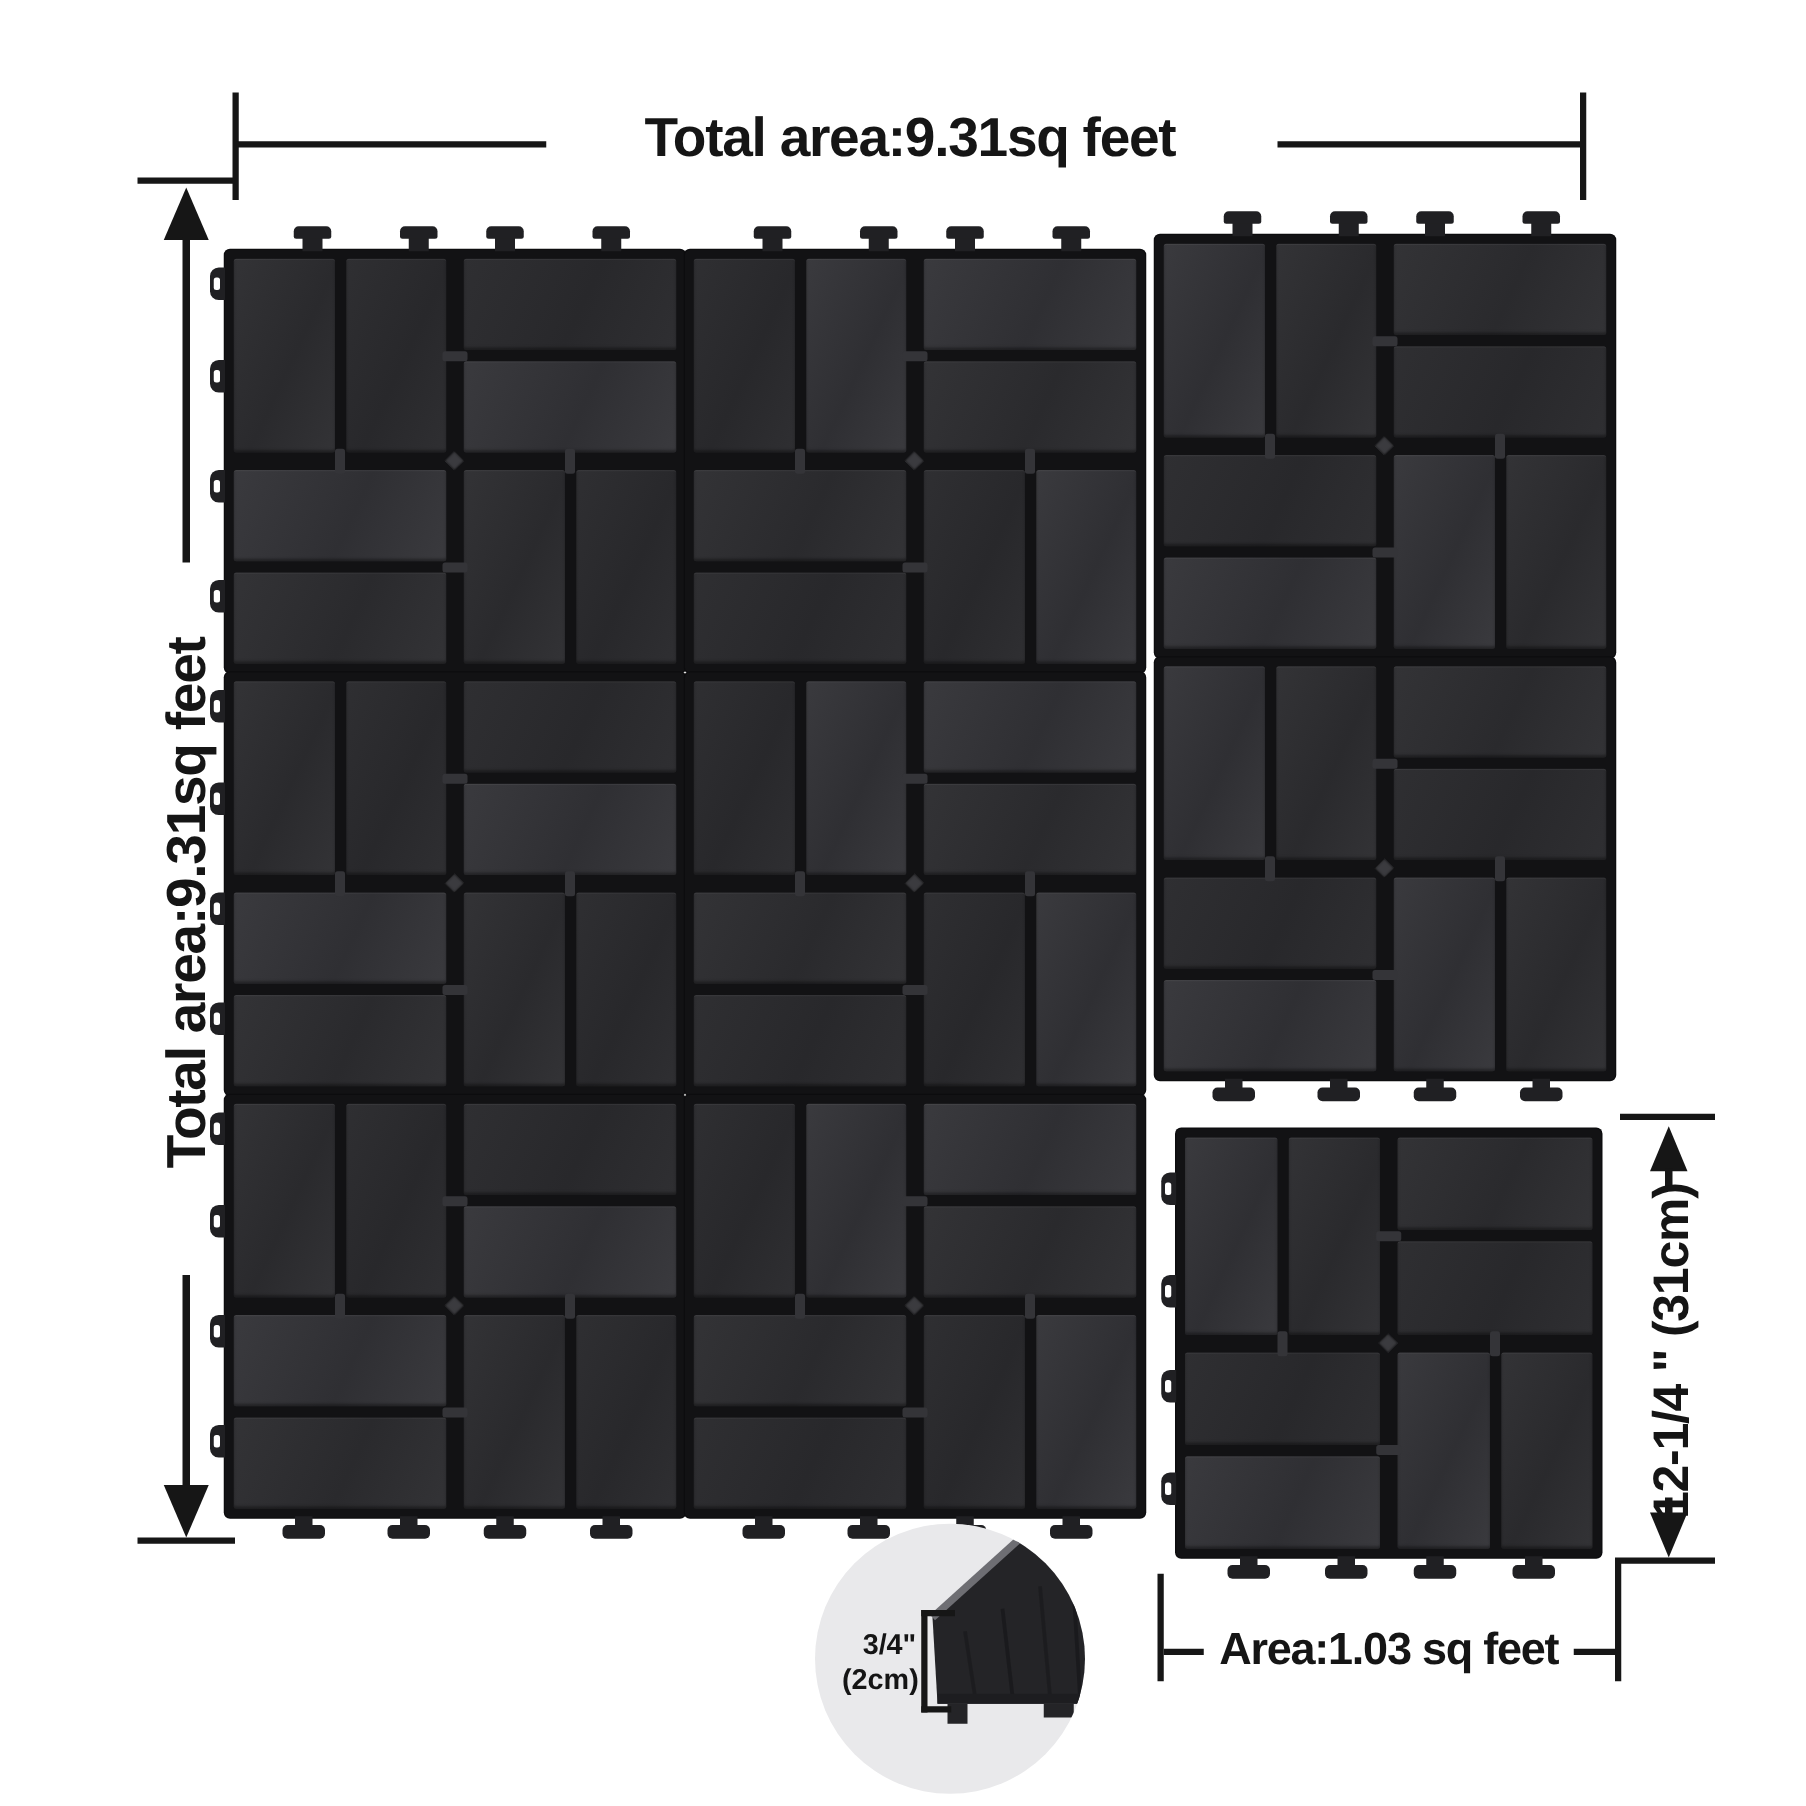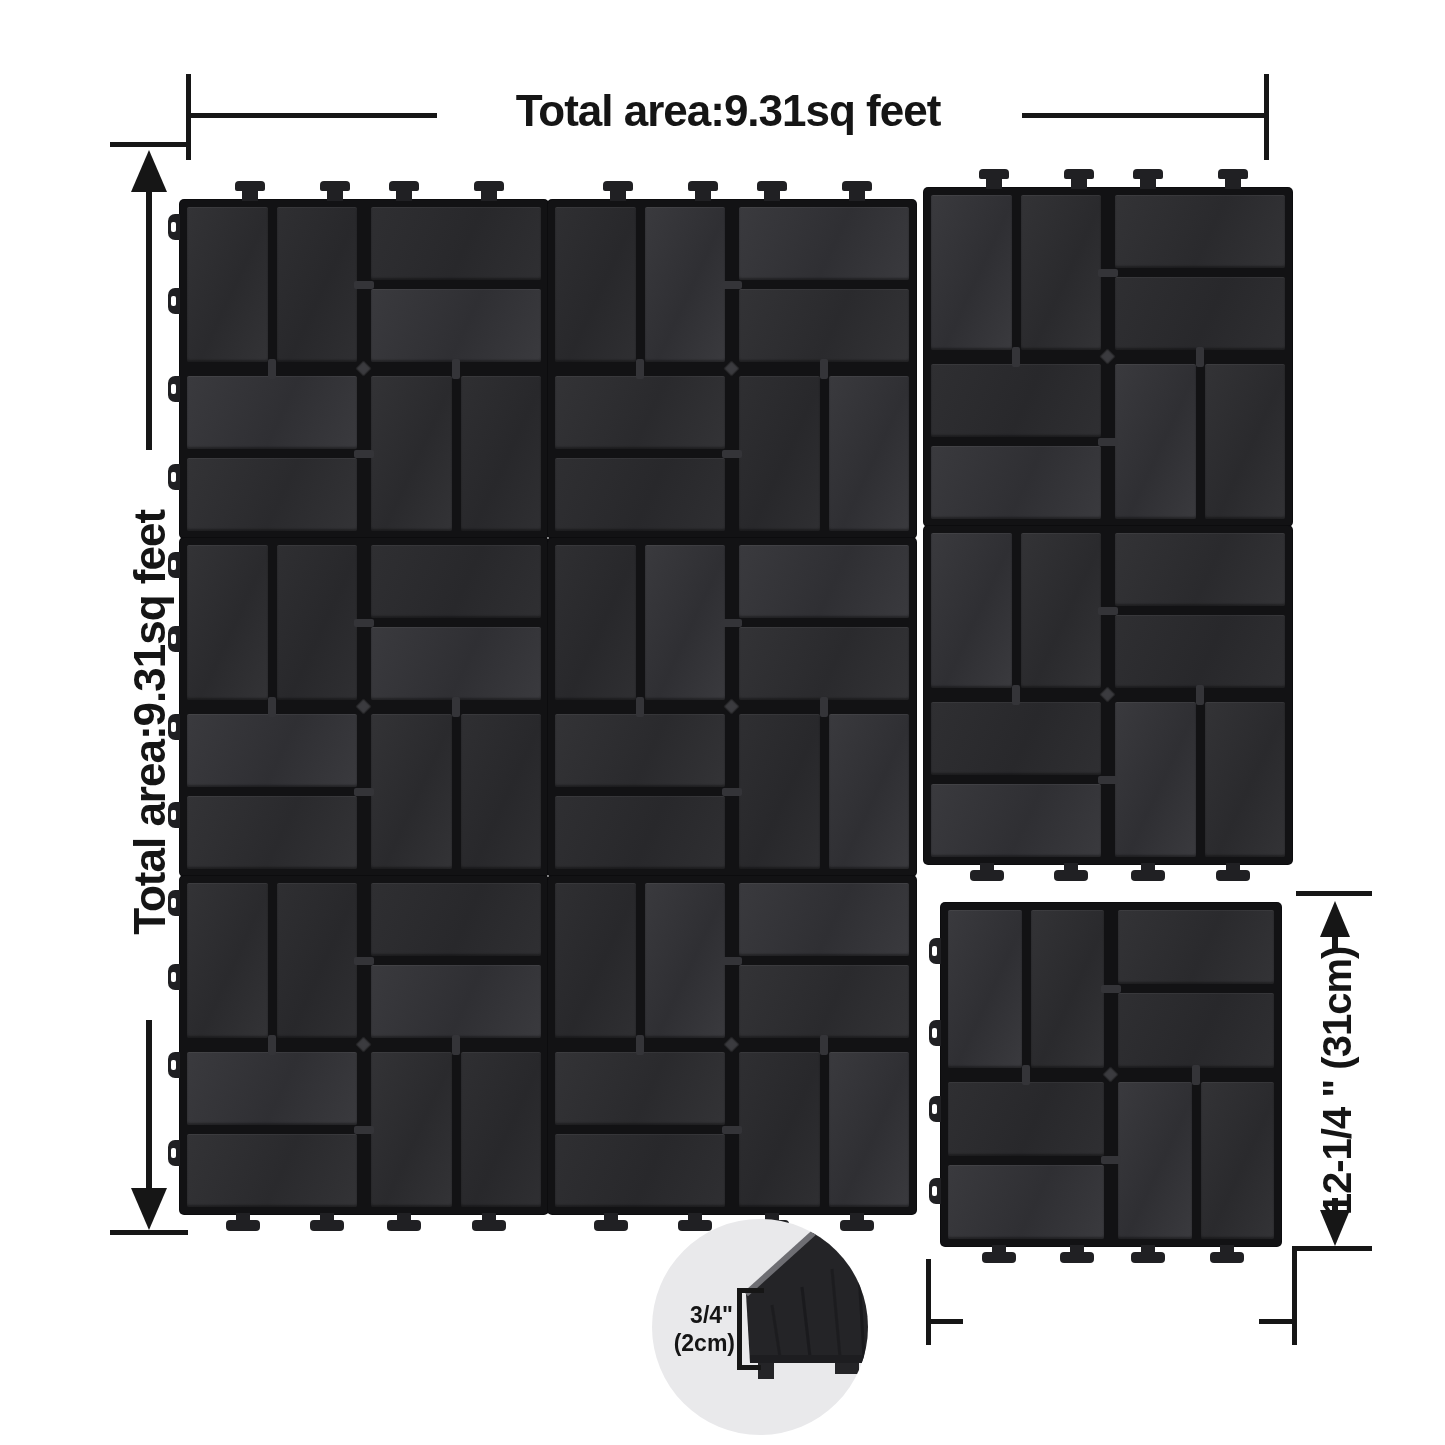--- a/index.html
+++ b/index.html
@@ -247,20 +247,21 @@
   <div class="hbar" style="left:1296px;top:891px;width:76px;"></div>
   <div class="arrow-up sm" style="left:1320px;top:901px;"></div>
   <div class="vline" style="left:1332px;top:935px;height:14px;"></div>
   <div class="dim-label rot" style="left:1172px;top:1058px;width:330px;font-size:40px;">12-1/4 " (31cm)</div>
   <div class="vline" style="left:1332px;top:1198px;height:14px;"></div>
   <div class="arrow-down sm" style="left:1320px;top:1210px;"></div>
   <div class="hbar" style="left:1292px;top:1246px;width:80px;"></div>
 
   <div class="vbar" style="left:926px;top:1259px;height:86px;"></div>
   <div class="hbar" style="left:931px;top:1319px;width:32px;"></div>
+  <div class="dim-label" style="left:963px;top:1298px;width:296px;font-size:36px;">Area:1.03 sq feet</div>
   <div class="hbar" style="left:1259px;top:1319px;width:33px;"></div>
   <div class="vbar" style="left:1292px;top:1250px;height:95px;"></div>
 
   <div class="inset">
     <svg width="220" height="220" viewBox="0 0 220 220">
       <defs>
           <clipPath id="cc">
             <circle cx="110" cy="110" r="108"></circle>
           </clipPath>
         </defs>

